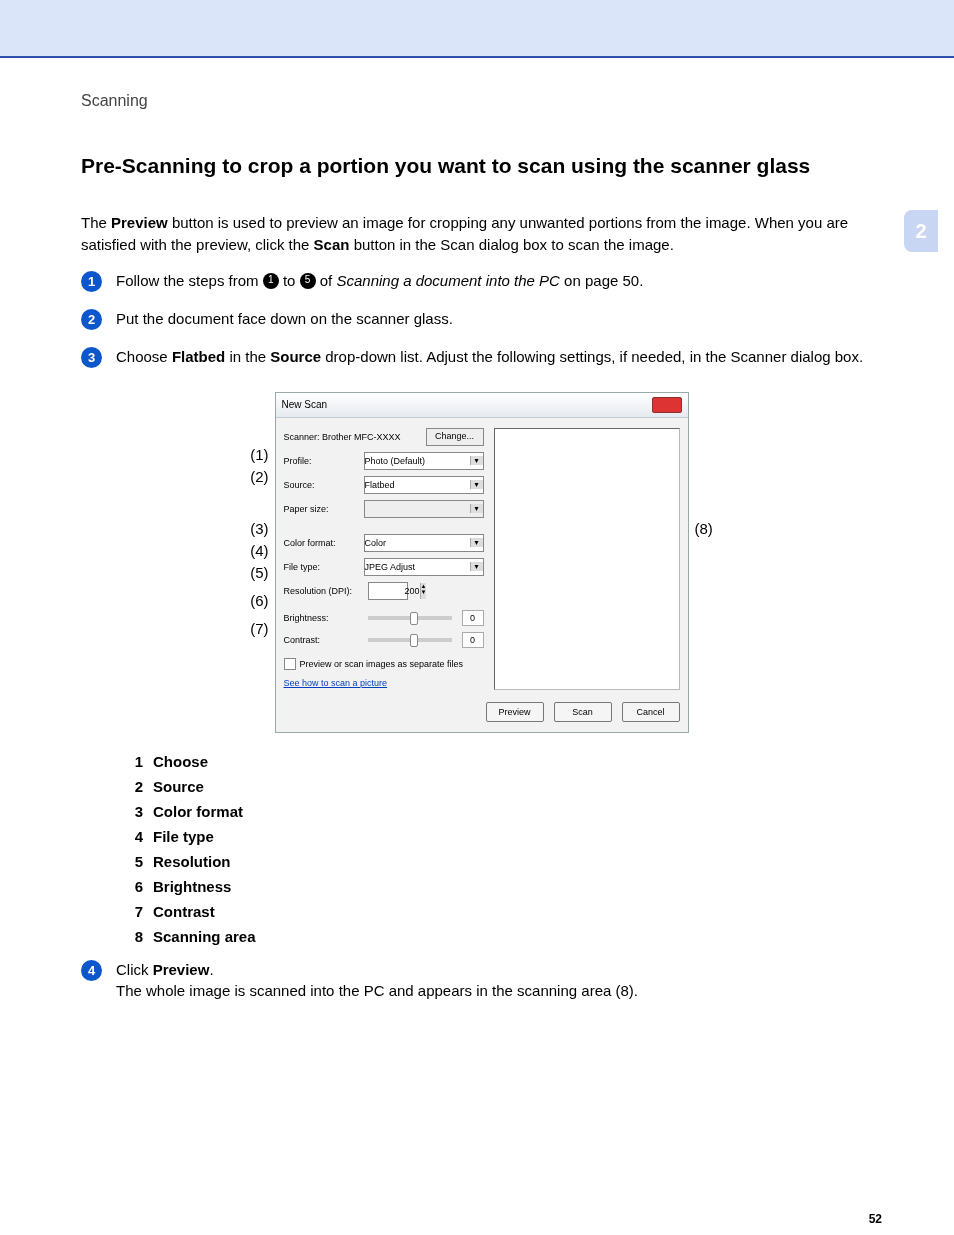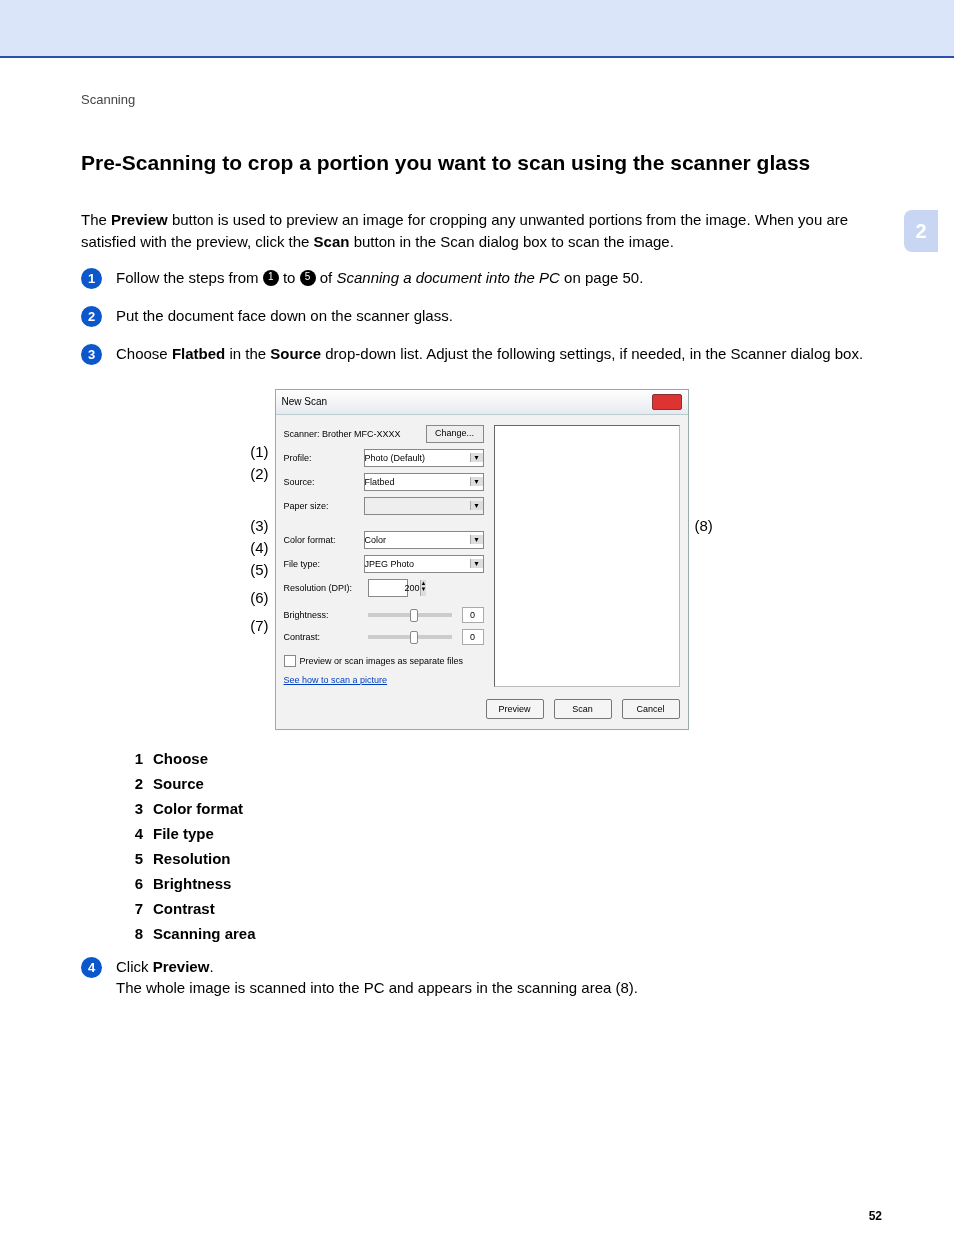--- a/index.html
+++ b/index.html
@@ -14,21 +14,21 @@
     width: 100%;
     height: 56px;
     background: #dbe5f9;
     border-bottom: 2px solid #2b4fab;
   }
   .page {
     padding: 34px 72px 0 81px;
     position: relative;
   }
   .page-header-text {
-    font-size: 13px;
+    font-size: 16px;
     color: #444;
     margin-bottom: 44px;
   }
   .section-heading {
     font-size: 21px;
     font-weight: bold;
     margin-bottom: 34px;
   }
   .body-para {
     font-size: 15px;
@@ -337,21 +337,21 @@
             <div class="dlg-row">
               <span class="dlg-lbl">Color format:</span>
               <div class="dlg-select">
                   <span>Color</span>
                   <span class="dd-arrow">▾</span>
                 </div>
             </div>
             <div class="dlg-row">
               <span class="dlg-lbl">File type:</span>
               <div class="dlg-select">
-                  <span>JPEG Photo</span>
+                  <span>JPEG Adjust</span>
                   <span class="dd-arrow">▾</span>
                 </div>
             </div>
             <div class="dlg-row">
               <span class="dlg-lbl">Resolution (DPI):</span>
               <div class="dlg-spin">
                 <div class="sv">200</div>
                 <div class="sa">
                     <span>▲</span>
                     <span>▼</span>

